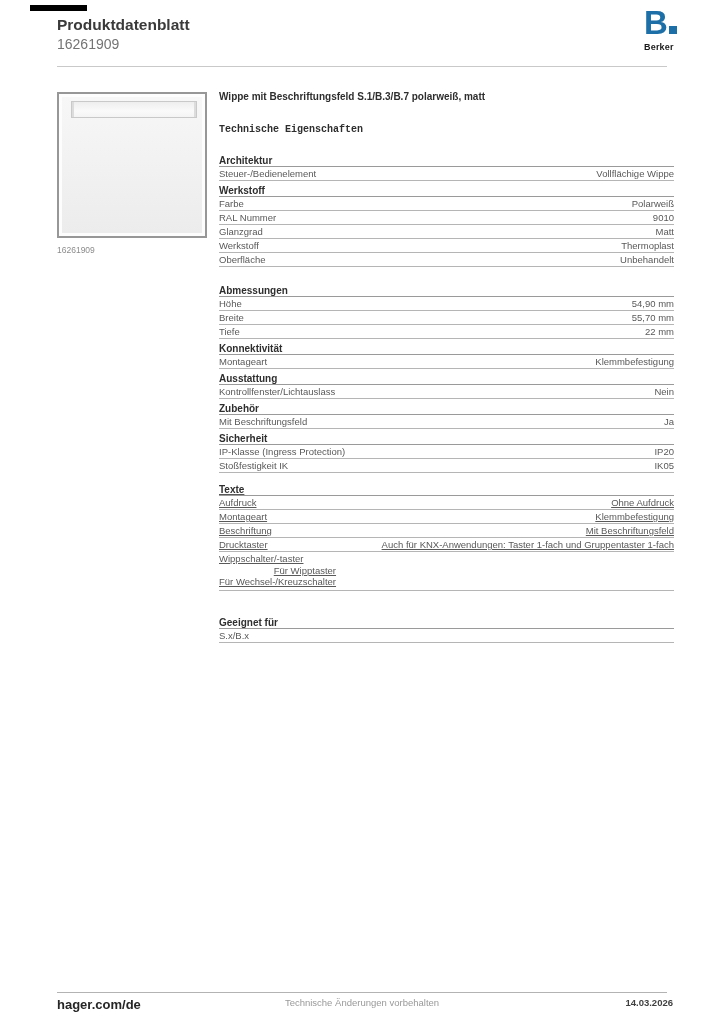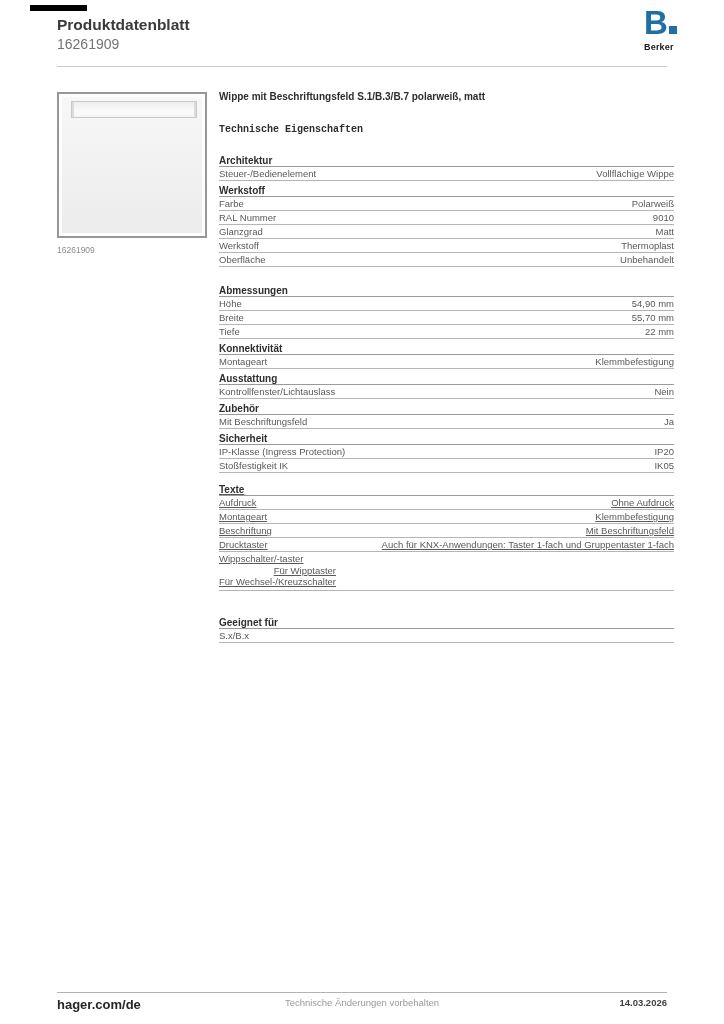--- a/index.html
+++ b/index.html
@@ -46,21 +46,21 @@
   .row .label { white-space:nowrap; }
   .row .value { text-align:right; white-space:nowrap; }
   .row.multi { height:auto; align-items:flex-start; padding:1px 0 2px 0;flex-direction:column; }
   .row.multi .value div { line-height:11.5px; }
   .row.multi .label { line-height:11.5px; }
 
   
   .footer-rule { position:absolute; left:57px; top:992px; width:610px; height:1px; background:#b3b3b3; }
   .footer-left { position:absolute; left:57px; top:997px; font-size:13px; font-weight:bold; color:#262626; }
   .footer-center { position:absolute; left:0; top:997px; width:724px; text-align:center; font-size:9.5px; color:#999; }
-  .footer-right { position:absolute; right:57px; top:997px; font-size:9.5px; font-weight:bold; color:#3f3f3f; }
+  .footer-right { position:absolute; right:51px; top:997px; font-size:9.5px; font-weight:bold; color:#3f3f3f; }
 </style>
 </head>
 <body>
 
 <div class="page">
 
   <div class="print-mark"></div>
 
   <div class="doc-title">Produktdatenblatt</div>
   <div class="doc-number">16261909</div>

